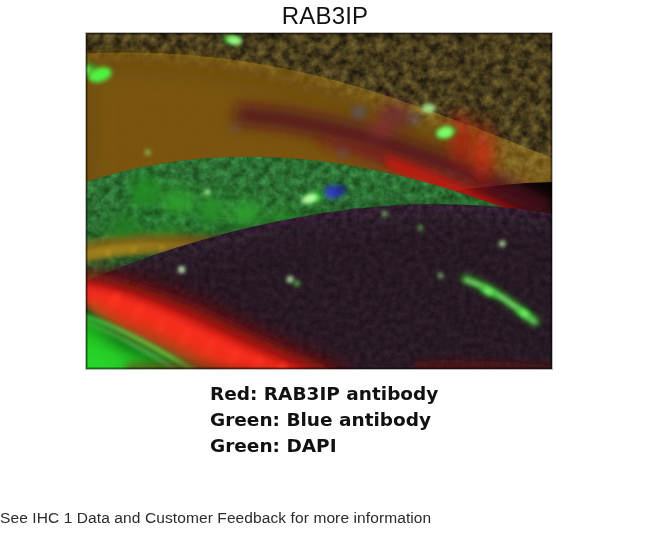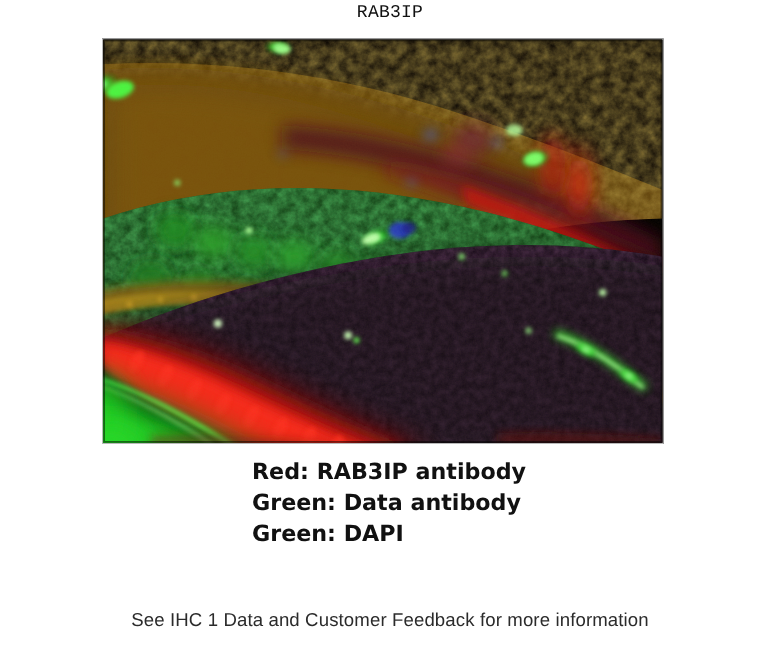--- a/index.html
+++ b/index.html
@@ -16,25 +16,25 @@
     overflow: hidden;
   }
 
   
   #figure-title {
     position: absolute;
     top: 2px;
     left: 0;
     width: 650px;
     text-align: center;
-    font-size: 15px;
+    font-size: 24px;
     font-weight: 400;
     letter-spacing: 0.2px;
     color: #111111;
-    font-family: Liberation Mono, monospace;
+    font-family: Liberation Sans, sans-serif;
   }
 
   
   #micrograph-panel {
     position: absolute;
     left: 85px;
     top: 32px;
     width: 468px;
     height: 338px;
     background: #000000;
@@ -66,21 +66,20 @@
     white-space: nowrap;
     font-family: "DejaVu Sans", sans-serif;
   }
 
   
   #footer-note {
     position: absolute;
     left: 0;
     top: 509px;
     width: 650px;
-    text-align: center;
     font-size: 15.5px;
     font-weight: 400;
     color: #2b2b2b;
     letter-spacing: 0.1px;
     font-family: "Liberation Sans", sans-serif;
   }
 </style>
 </head>
 <body>
 
@@ -321,17 +320,17 @@
       <path d="M40,332 C90,330 140,334 190,338 L190,342 L40,342 Z" fill="#7a120c" filter="url(#bl4)" opacity="0.5"></path>
 
       <rect x="0" y="0" width="468" height="338" filter="url(#grain)" opacity="0.14"></rect>
       <rect x="0" y="0" width="468" height="338" fill="none" stroke="#000000" stroke-width="3" opacity="0.5"></rect>
     </g>
   </svg>
 </div>
 
 <div id="caption-block">
   <div class="caption-line">Red: RAB3IP antibody</div>
-  <div class="caption-line">Green: Data antibody</div>
+  <div class="caption-line">Green: Blue antibody</div>
   <div class="caption-line">Green: DAPI</div>
 </div>
 
 <div id="footer-note">See IHC 1 Data and Customer Feedback for more information</div>
 
 </body></html>

